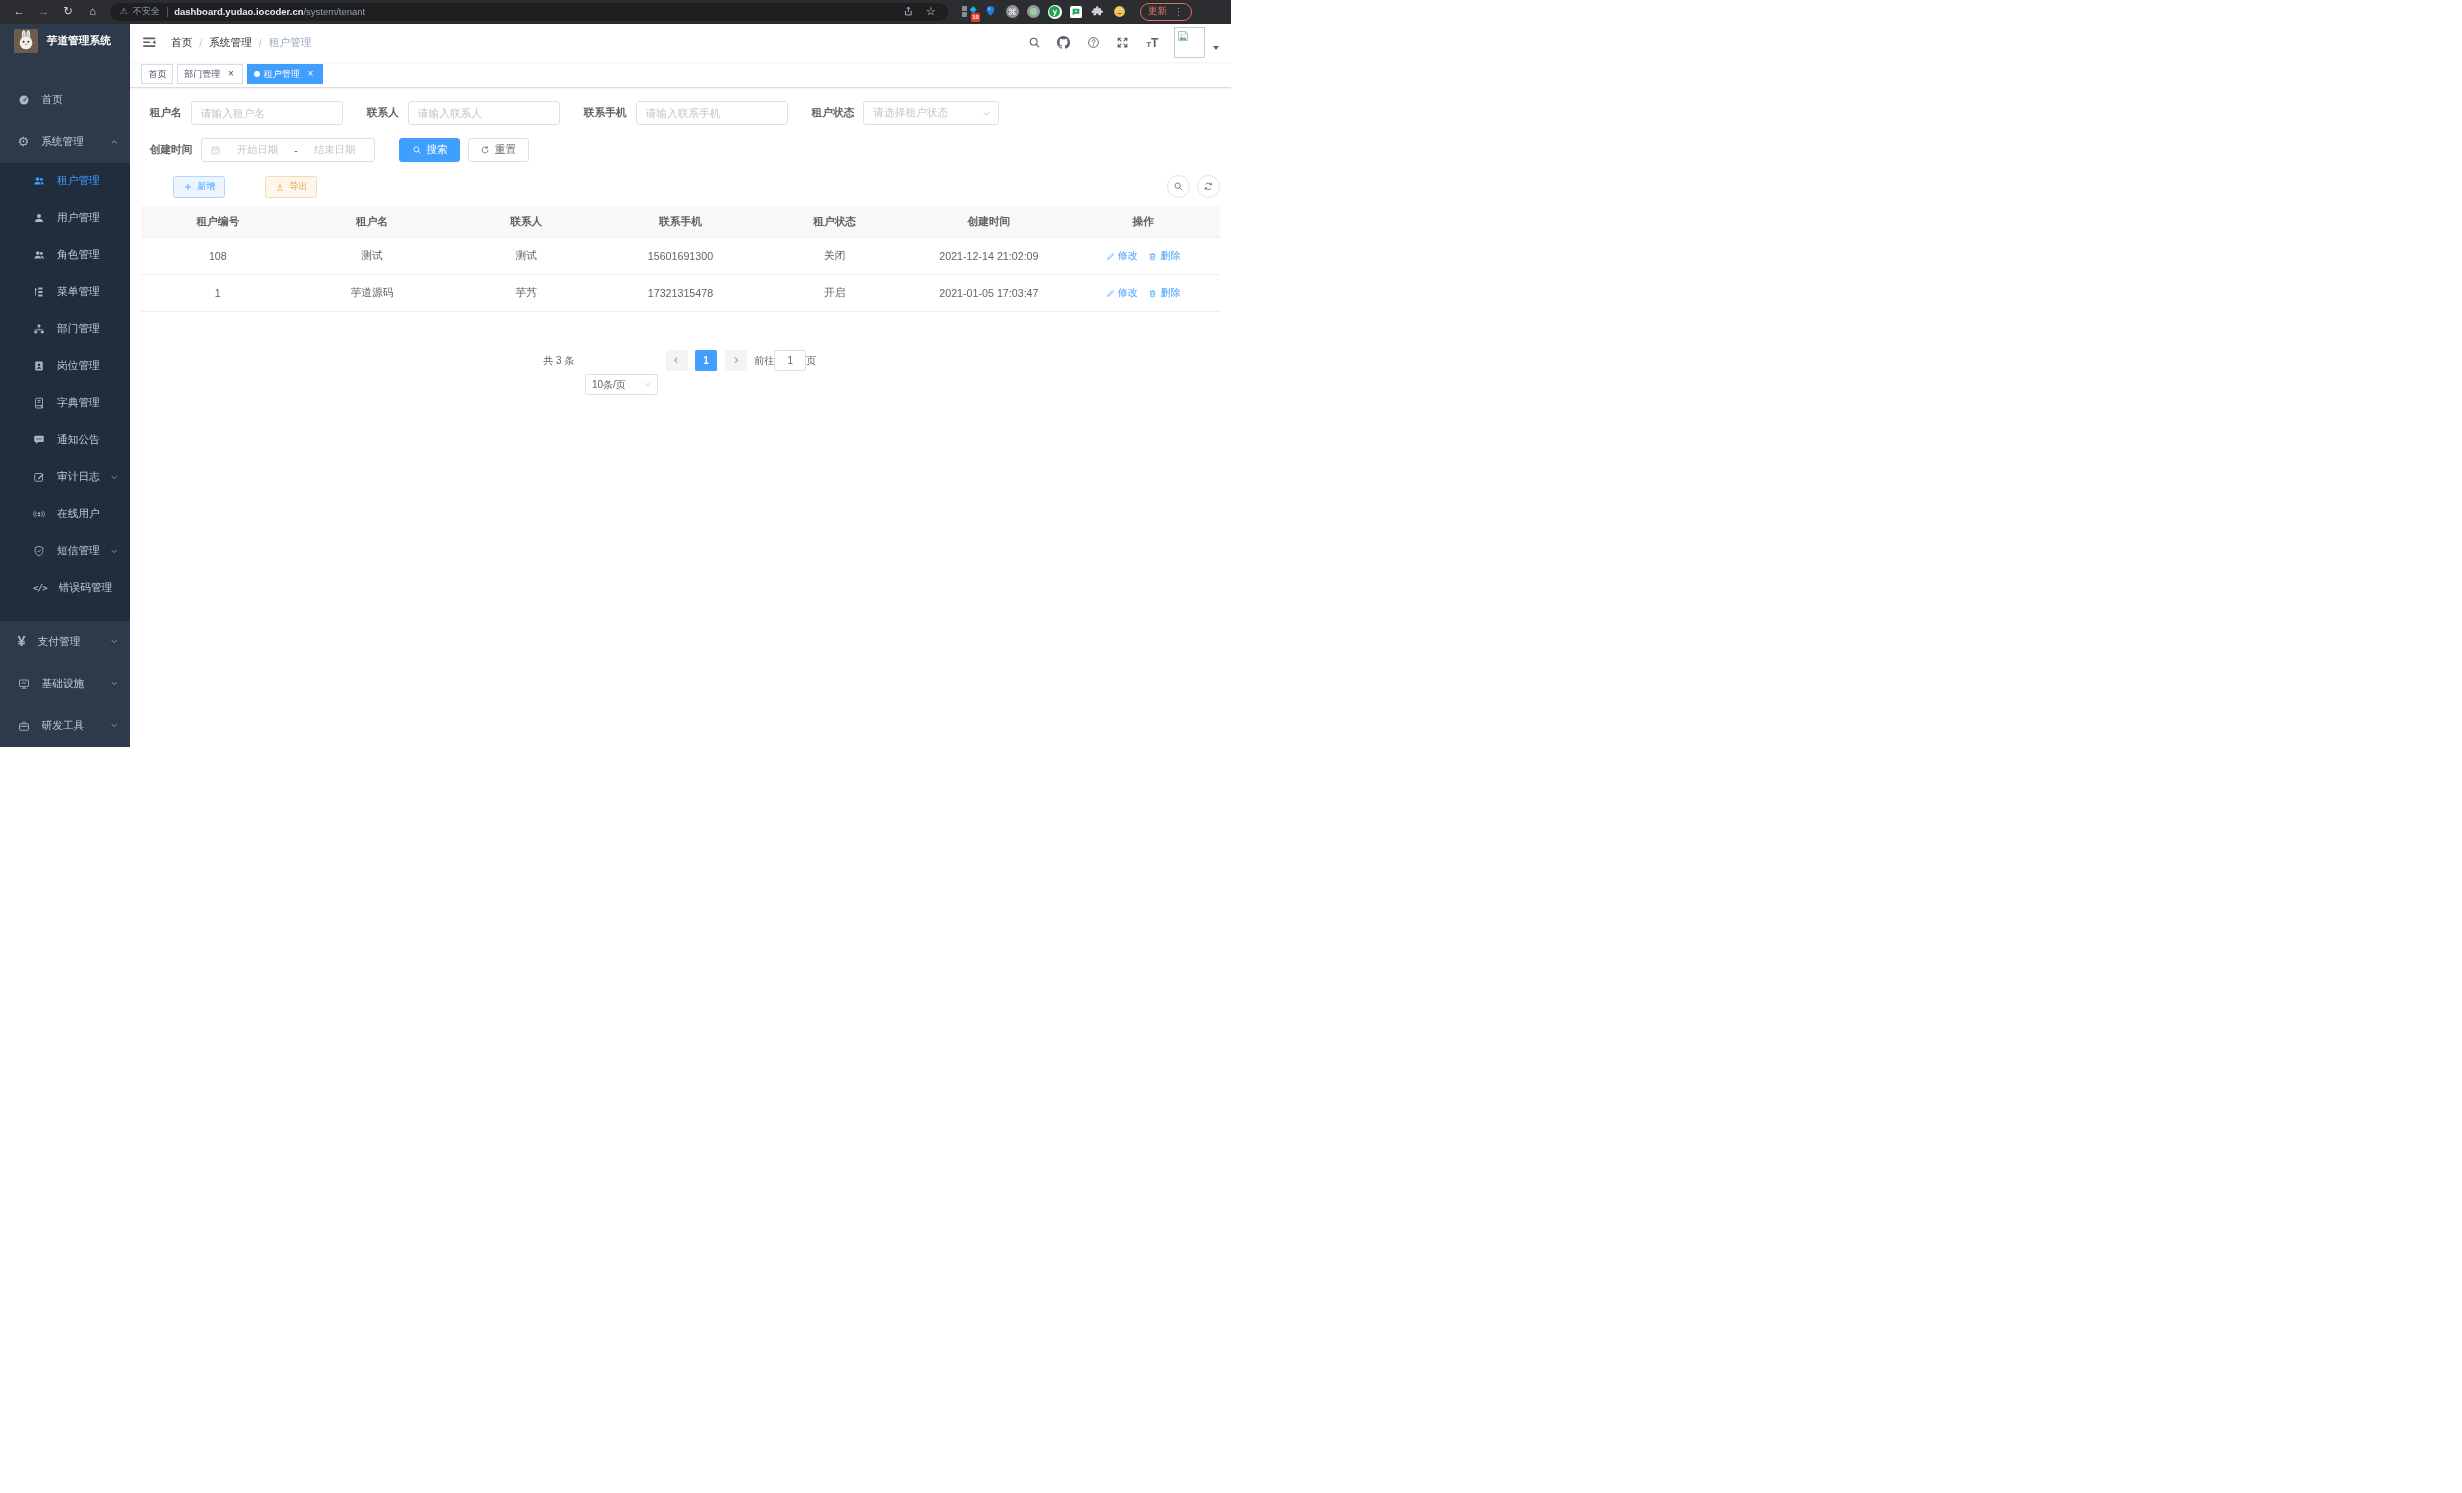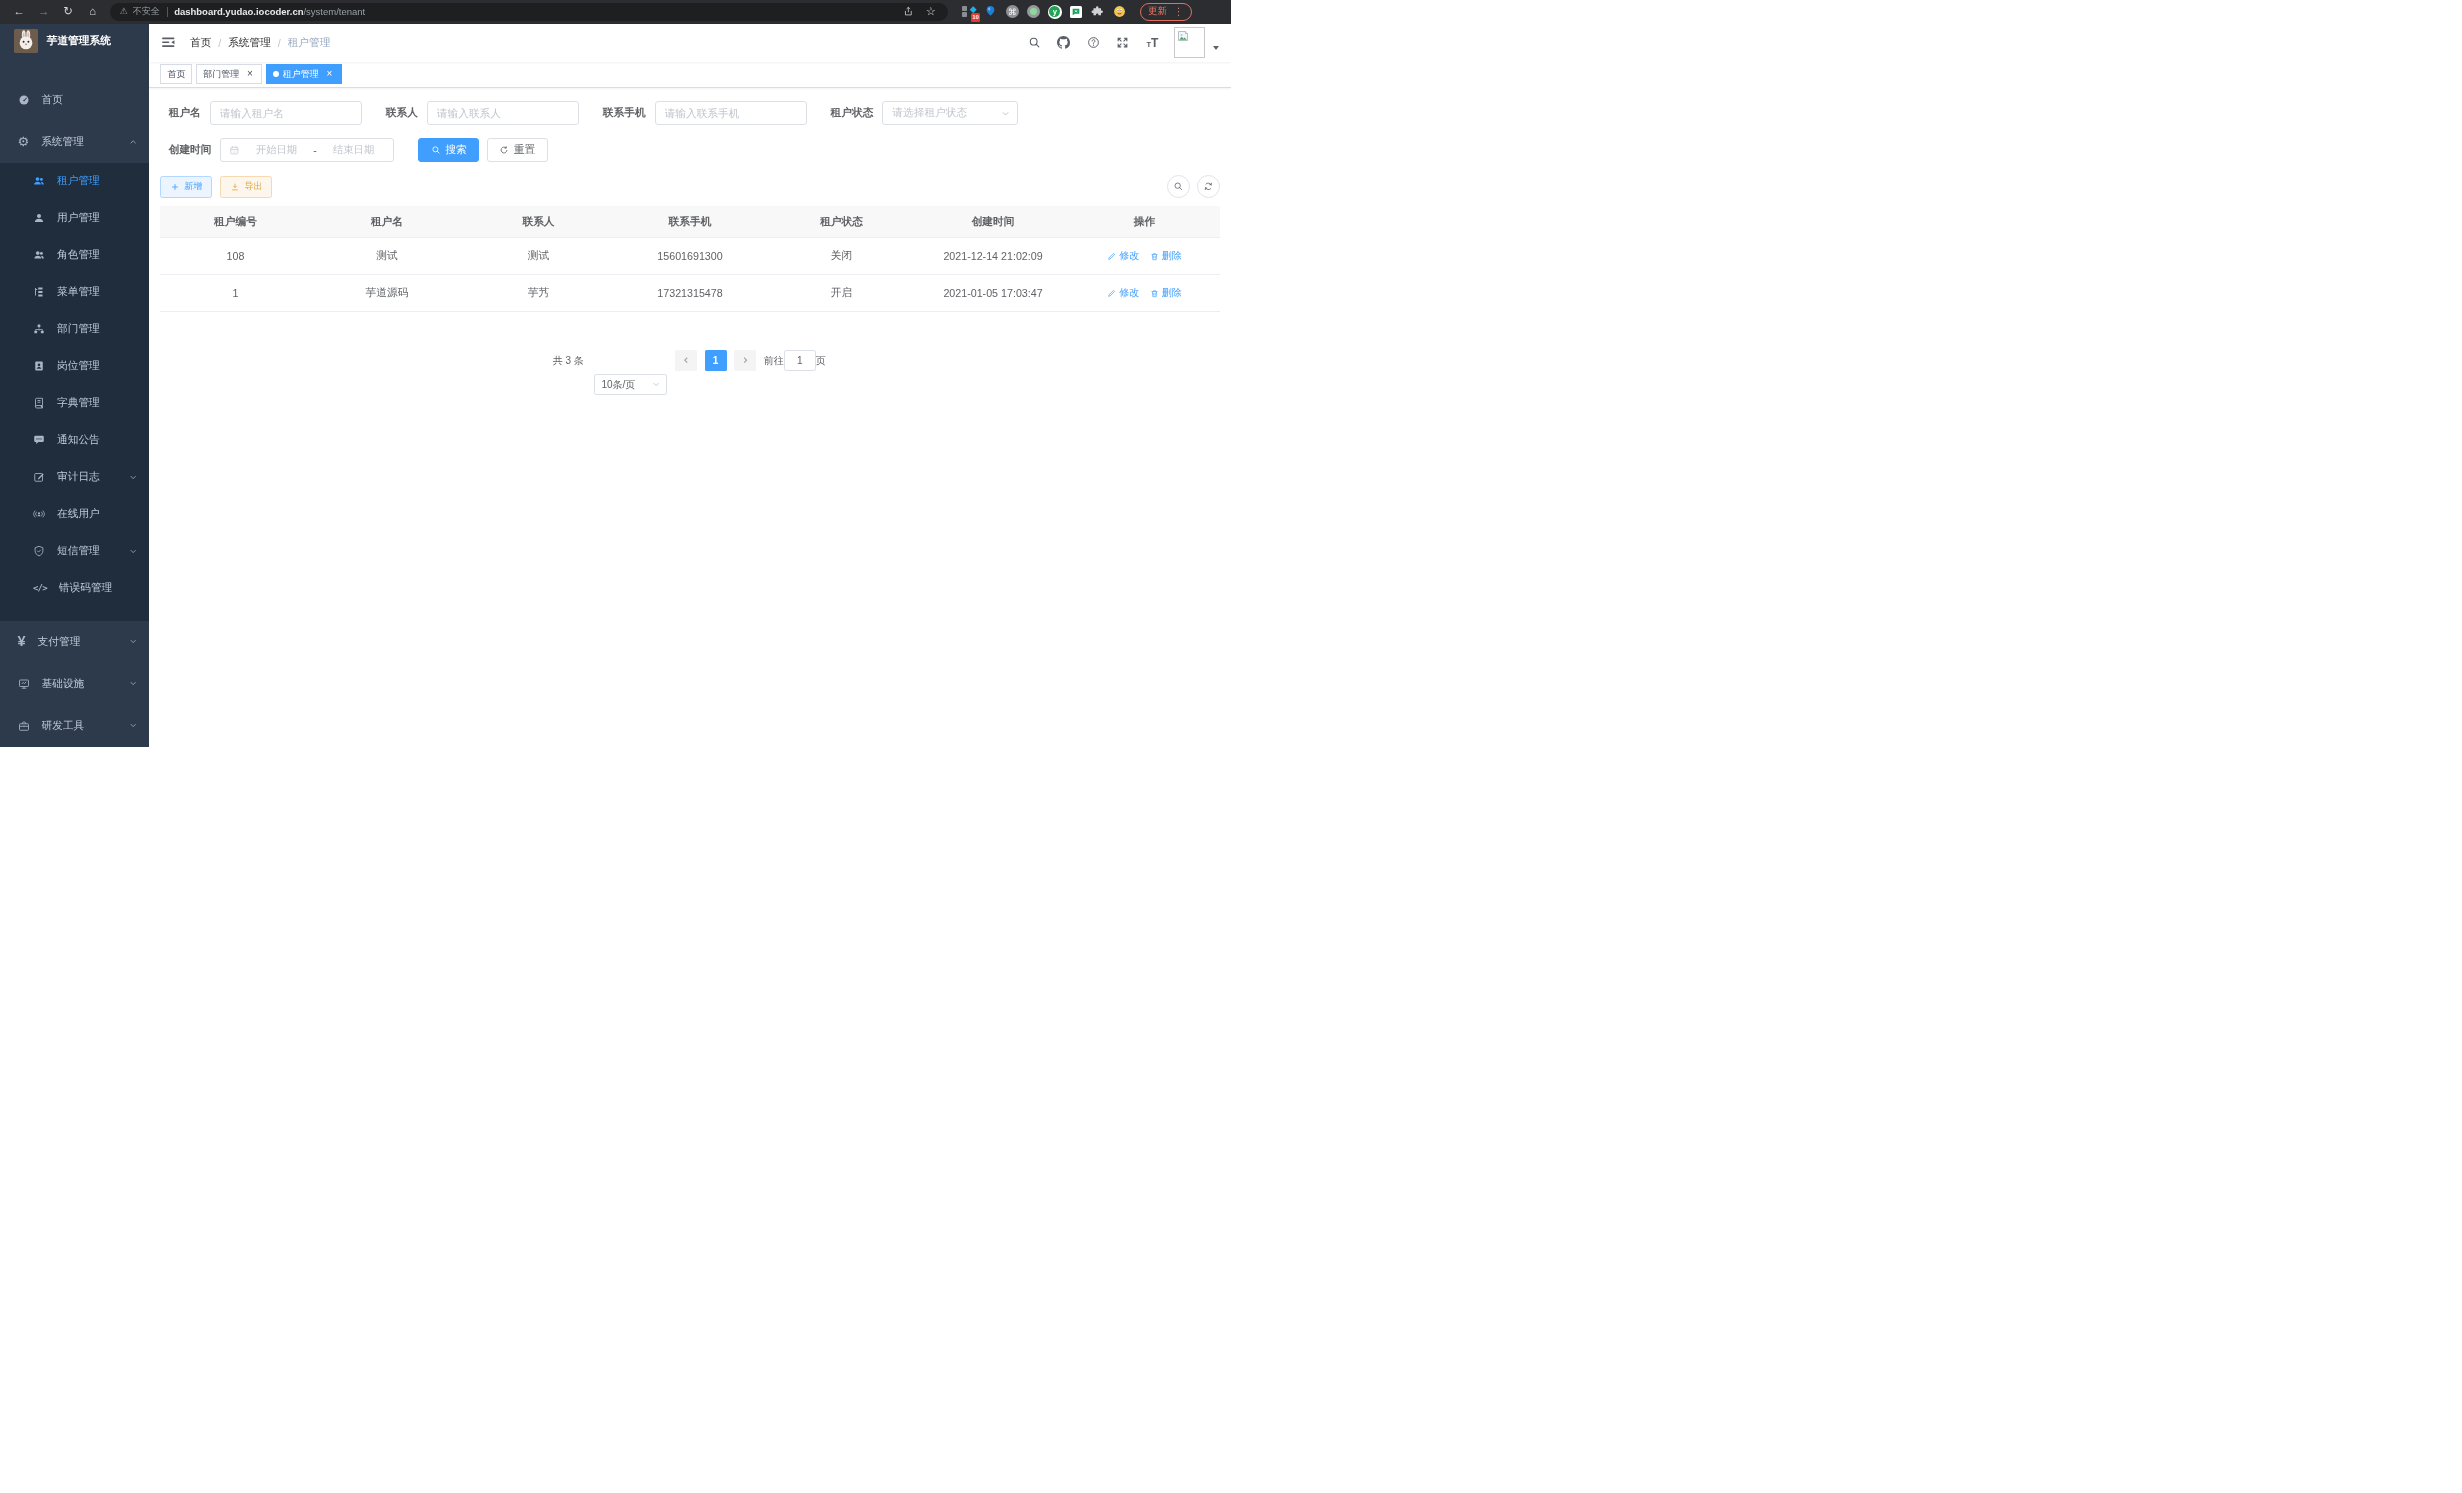--- a/index.html
+++ b/index.html
@@ -30,21 +30,21 @@
   .ext-badge{position:absolute;right:-3.8px;bottom:-3px;background:#e33b2e;color:#fff;font-size:6px;
     line-height:7.6px;padding:0.8px 1.5px;border-radius:1.5px;font-weight:bold;}
   .update-pill{margin-left:10.7px;border:1.5px solid #e0705c;border-radius:10px;color:#e87563;font-size:9.5px;
     padding:1.5px 6.9px;display:flex;gap:6.9px;align-items:center;cursor:pointer;}
   .update-pill .dots{font-size:10px;letter-spacing:0;}
 
   
   .app{display:flex;height:723px;}
 
   
-  .sidebar{width:149px;background:#2d3a4b;color:#bfcbd9;flex:0 0 auto;display:flex;flex-direction:column;overflow:hidden;}
+  .sidebar{width:130px;background:#2d3a4b;color:#bfcbd9;flex:0 0 auto;display:flex;flex-direction:column;overflow:hidden;}
   .logo-row{height:43px;display:flex;align-items:center;padding-left:13.7px;gap:9px;}
   .logo-img{width:24px;height:24px;border-radius:1.5px;overflow:hidden;flex:0 0 auto;}
   .logo-img svg{width:24px;height:24px;display:block;}
   .app-title{color:#fff;font-weight:bold;font-size:10.7px;}
   .menu{margin-top:20px;}
   .menu-item{display:flex;align-items:center;cursor:pointer;font-size:10.7px;position:relative;}
   .menu-item .icn{font-size:12px;margin-right:12px;display:flex;color:#aab6c5;}
   .menu-item.top{height:42px;padding:0 12px 0 17.5px;}
   .menu-item.sub{height:37px;padding:0 12px 0 33px;}
   .submenu{background:#1f2d3d;padding-bottom:13.7px;}
@@ -101,21 +101,21 @@
   .f-select svg{width:9px;height:9px;color:#c0c4cc;}
   .date-range{width:174px;height:24px;border:0.8px solid #dcdfe6;border-radius:3px;display:flex;
     align-items:center;padding:0 7.6px;font-size:10.3px;color:#c0c4cc;gap:4.6px;cursor:pointer;}
   .date-range .icn{color:#c0c4cc;font-size:10.7px;}
   .date-range .ph{flex:1;text-align:center;}
   .date-range .sep{color:#606266;}
   .btn{height:24px;border-radius:3px;font-size:10.7px;padding:0 11.4px;display:inline-flex;align-items:center;
     gap:4.6px;cursor:pointer;border:0.8px solid #dcdfe6;background:#fff;color:#606266;font-family:inherit;}
   .btn .icn{font-size:10px;display:flex;}
   .btn-primary{background:#409EFF;border-color:#409EFF;color:#fff;}
-  .btn-sm{height:22px;font-size:9px;padding:0 9px;border-radius:2.3px;}
+  .btn-sm{height:22px;font-size:9px;padding:0 9px;border-radius:2.3px;margin-left:32px;}
   .btn-info-plain{background:#ecf5ff;border-color:#b3d8ff;color:#409EFF;}
   .btn-warn-plain{background:#fdf6ec;border-color:#f5dab1;color:#e6a23c;}
   .toolbar{display:flex;align-items:center;margin:1.5px 0 7.6px;}
   .toolbar .left{display:flex;gap:7.6px;}
   .toolbar .right{margin-left:auto;display:flex;gap:7.6px;}
   .circle-btn{width:23px;height:23px;border-radius:50%;border:0.8px solid #dfe4ec;background:#fff;color:#606266;
     display:flex;align-items:center;justify-content:center;cursor:pointer;}
   .circle-btn svg{width:10.7px;height:10.7px;}
 
   table{width:100%;border-collapse:collapse;font-size:10.7px;table-layout:fixed;}

